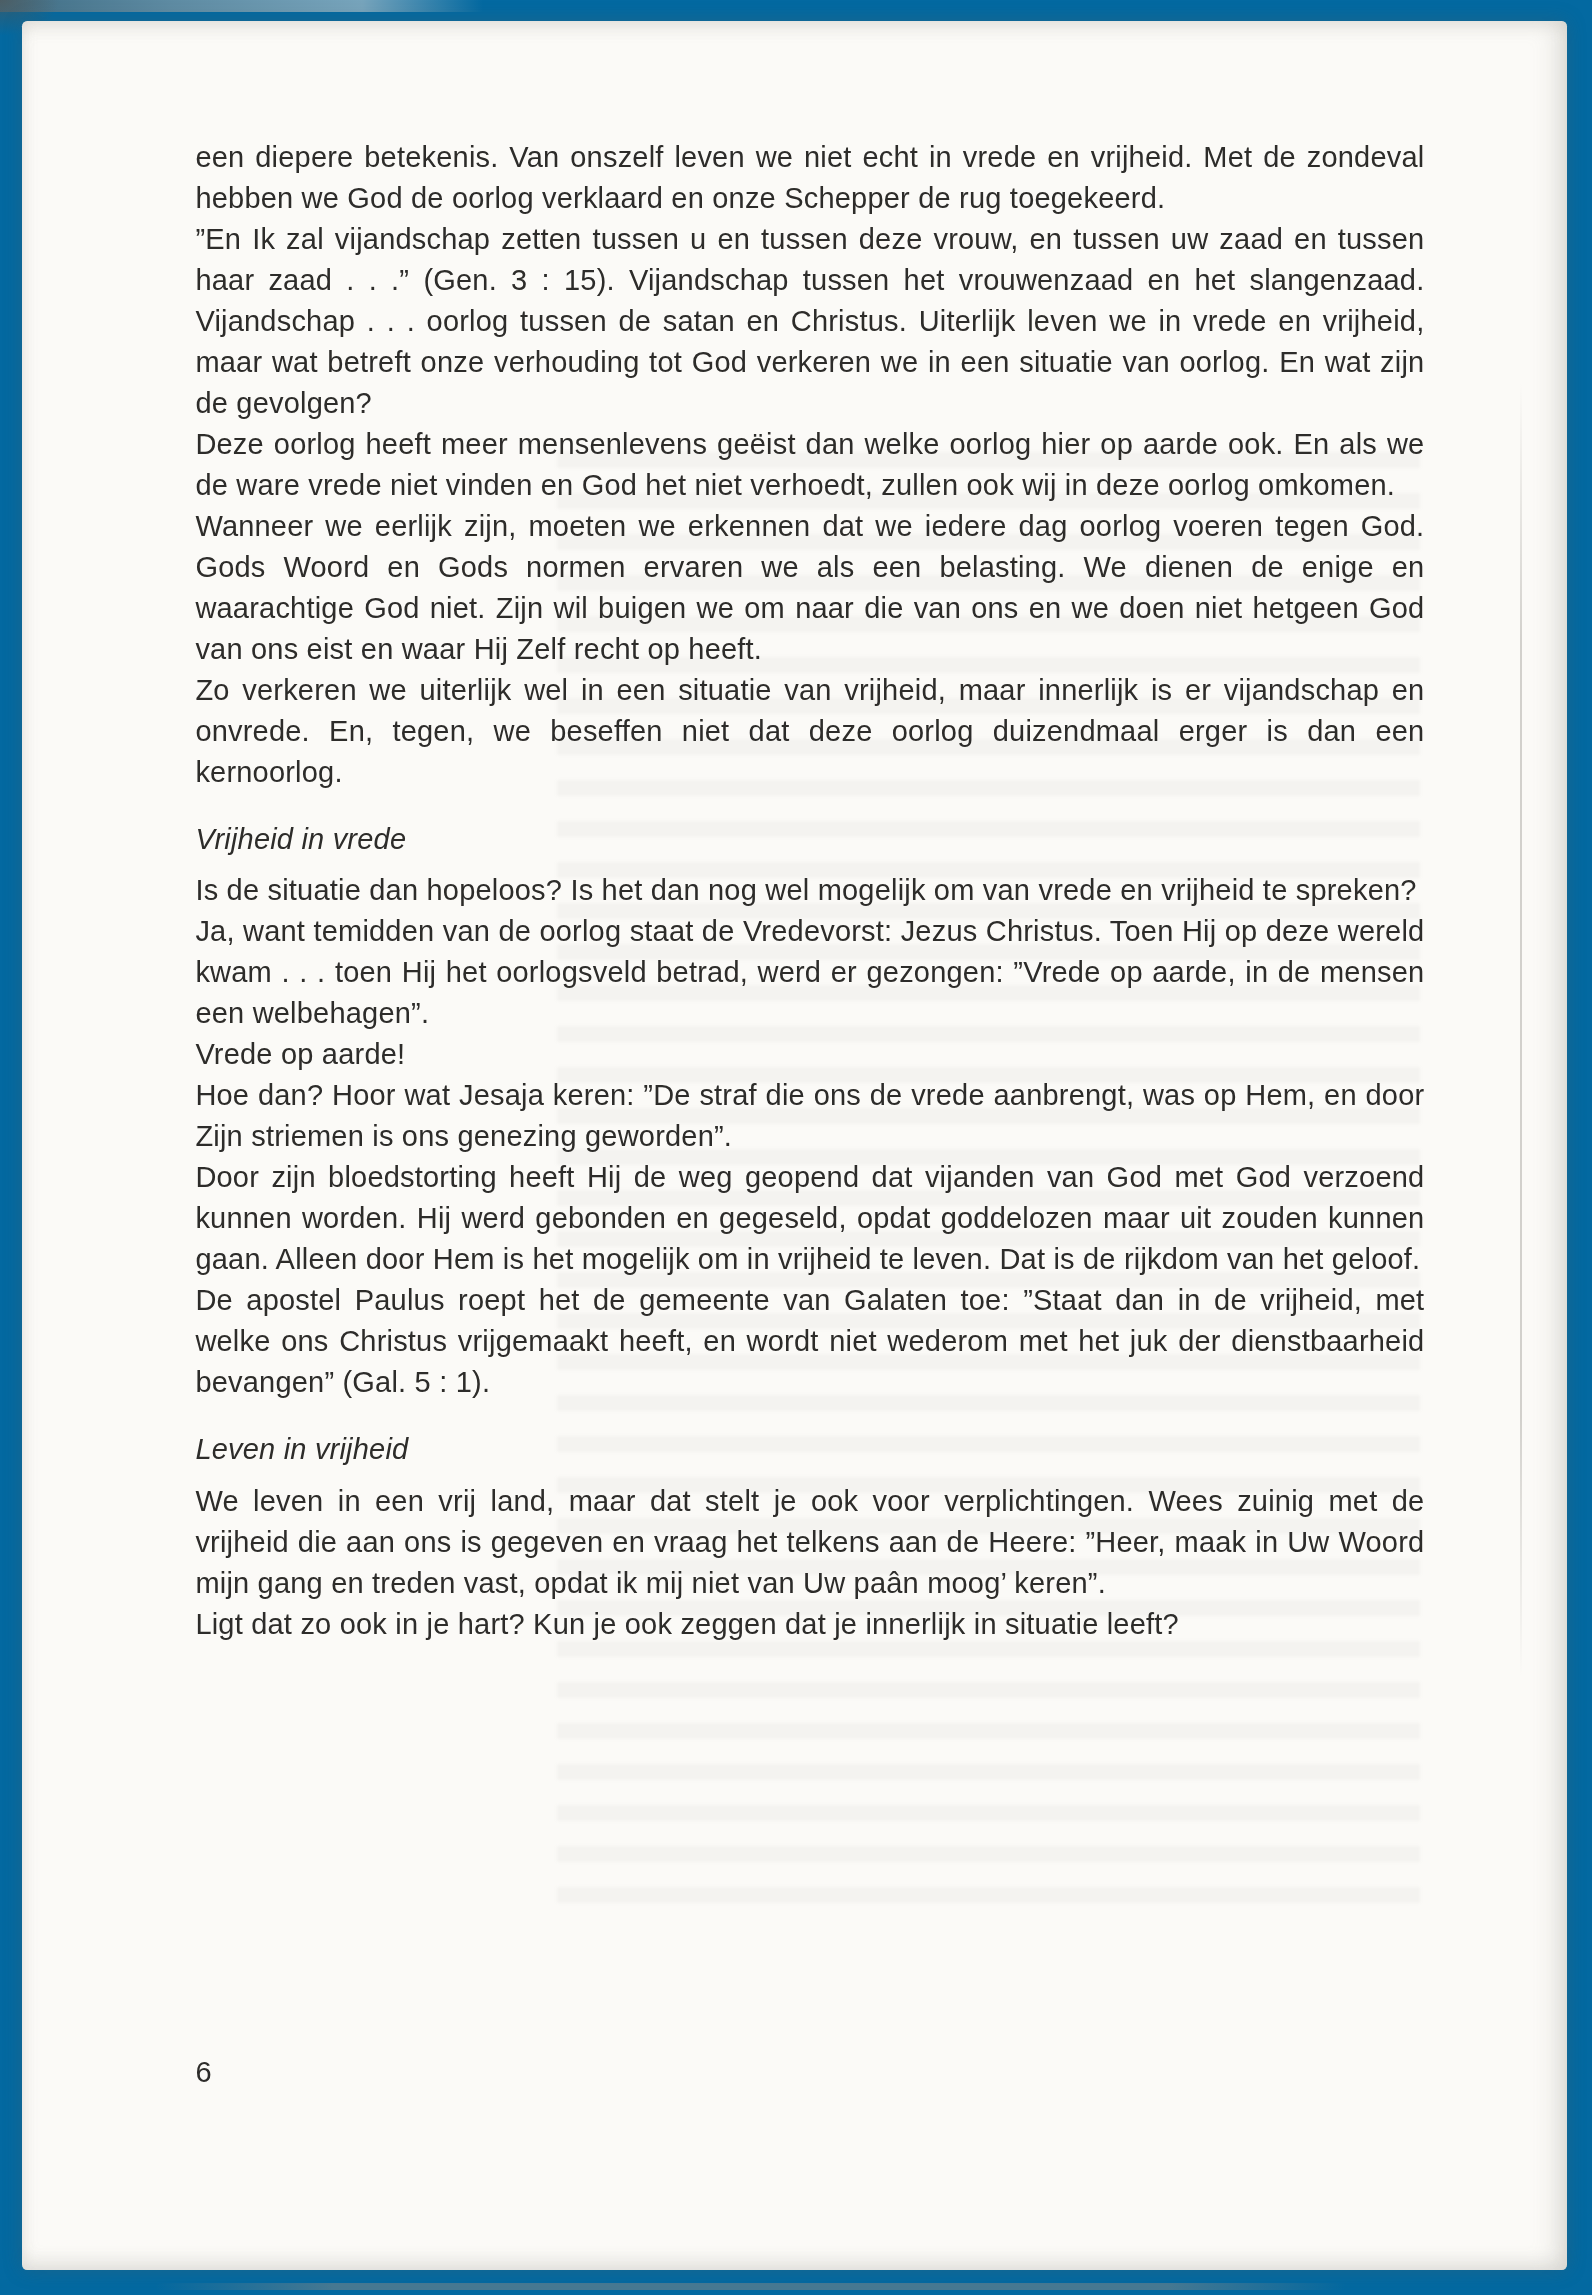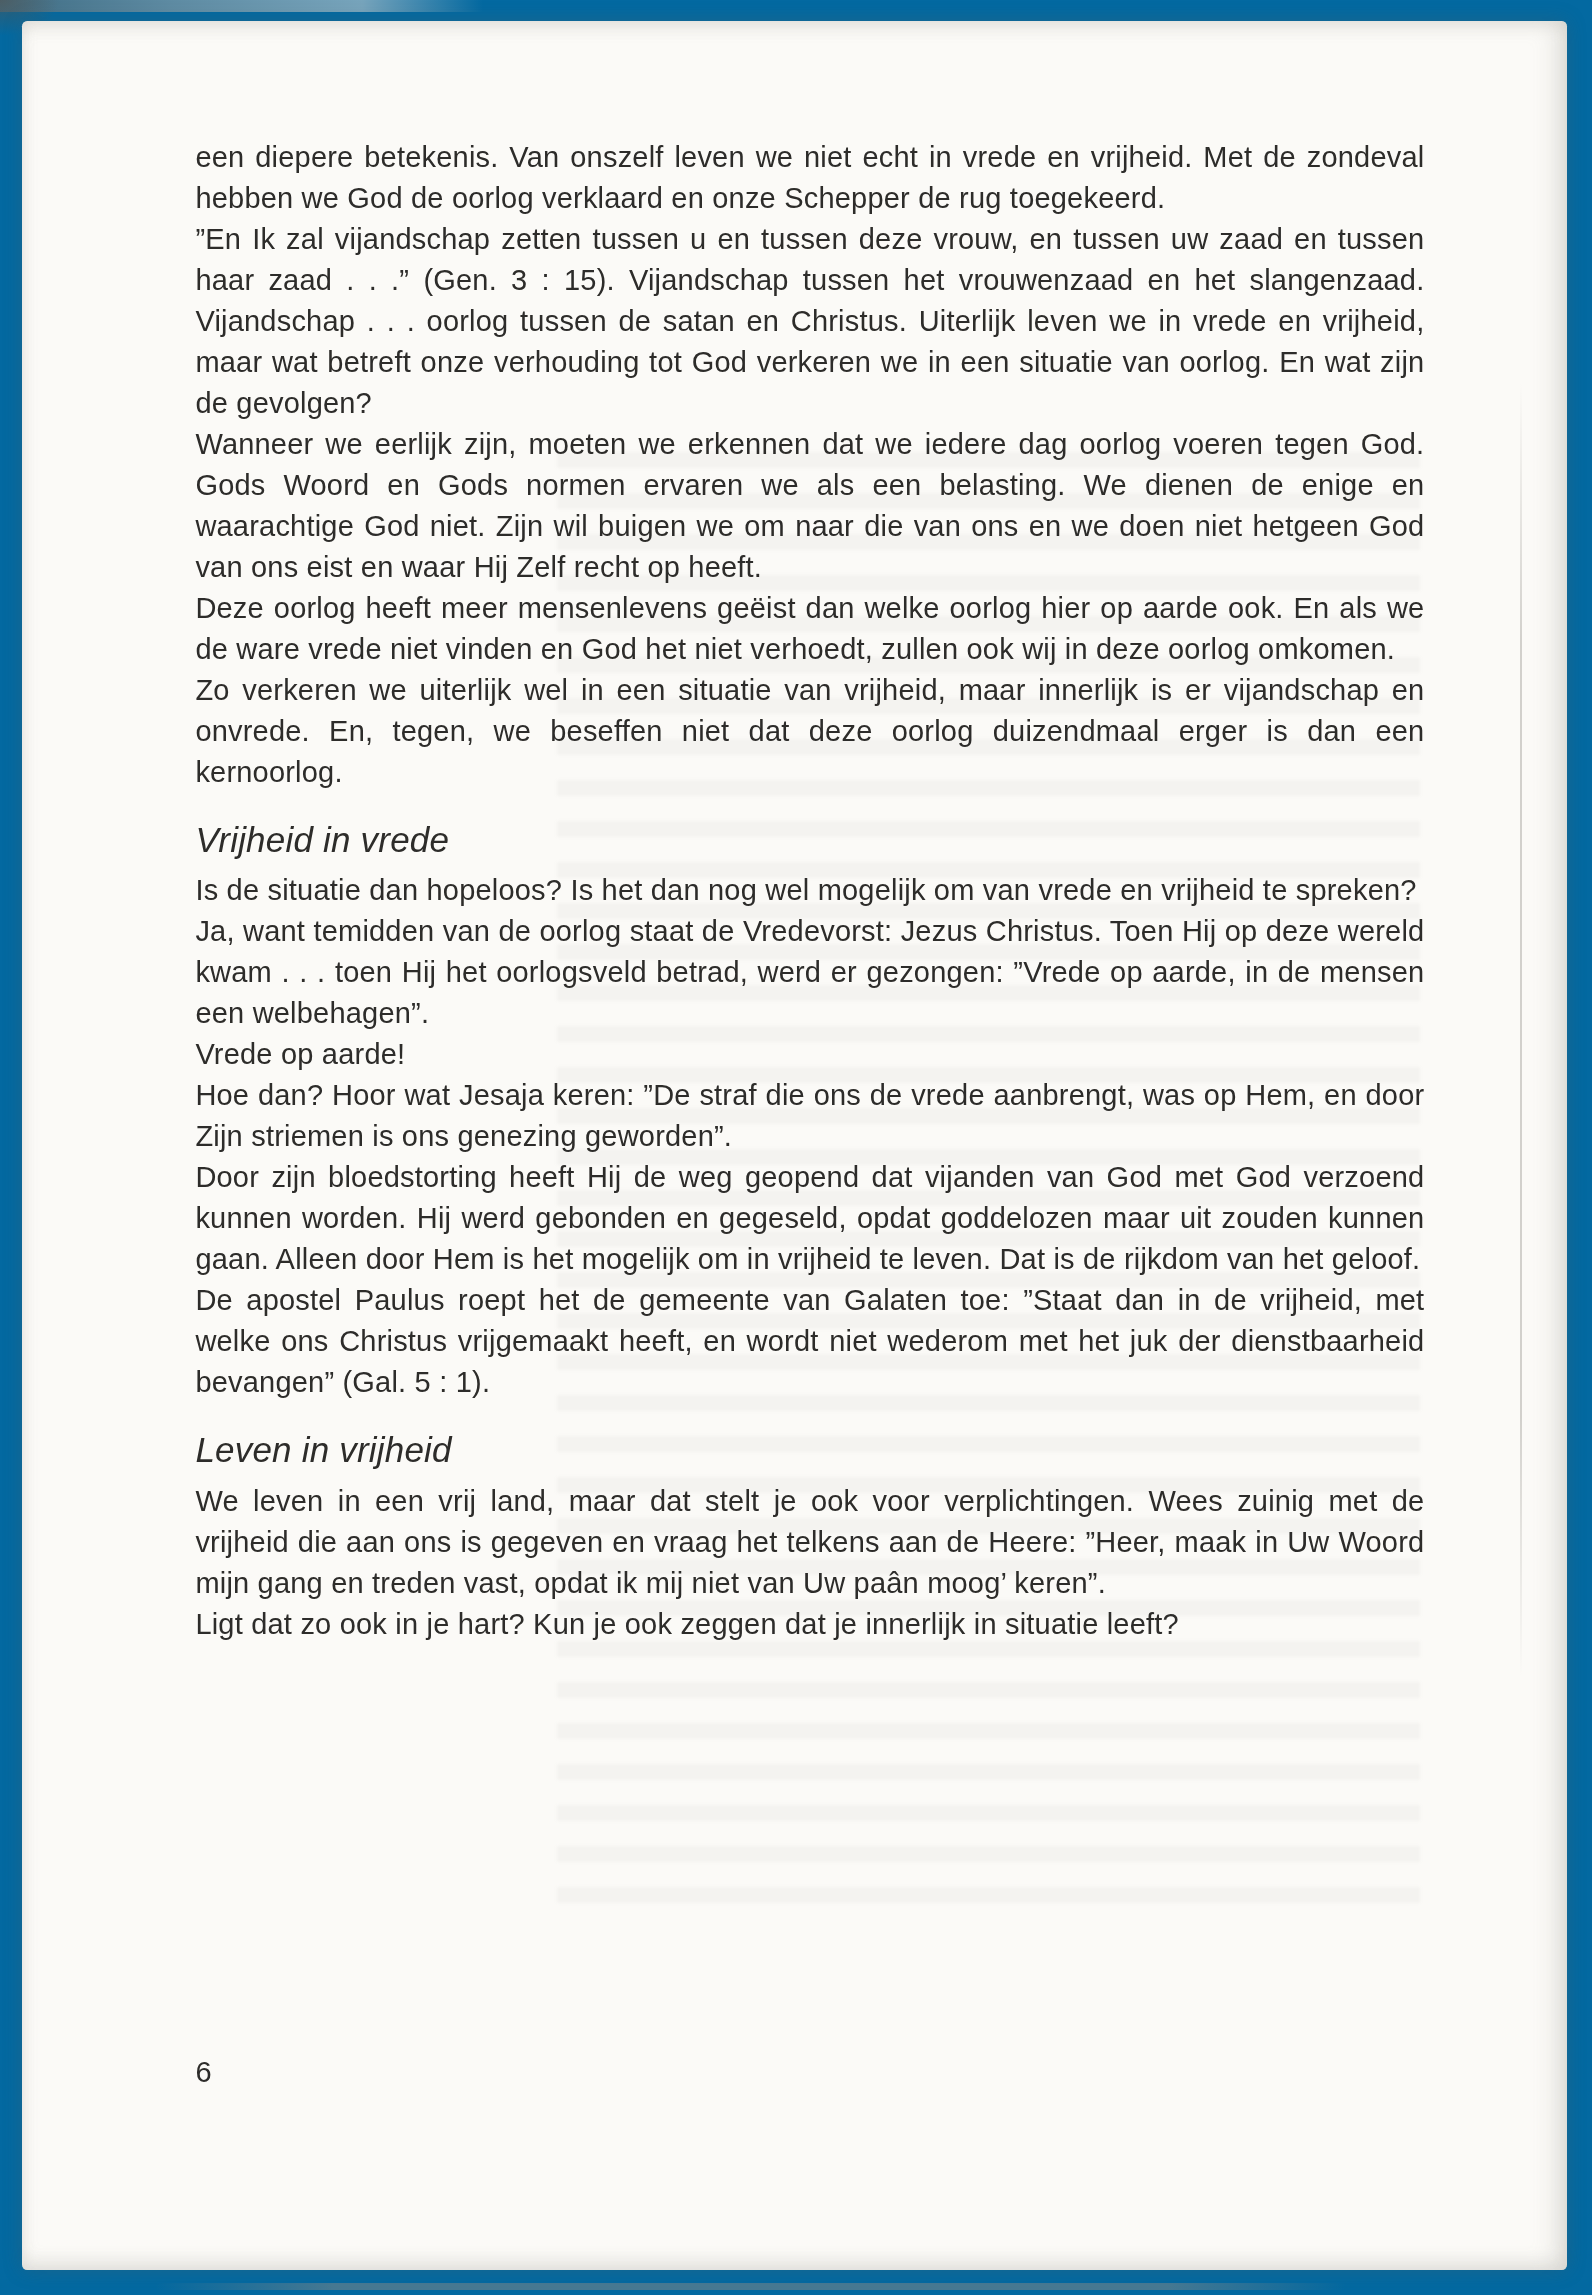--- a/index.html
+++ b/index.html
@@ -82,21 +82,21 @@
     line-height: 41px;
     text-align: justify;
     letter-spacing: 0.2px;
   }
   .para {
     margin: 0;
     text-align: justify;
   }
   .heading {
     margin: 26px 0 10.4px 0;
-    font-size: 35px;
+    font-size: 29px;
     font-weight: normal;
     font-style: italic;
     text-align: left;
   }
   .page-number {
     position: absolute;
     left: 173px; top: 2035px;
     font-size: 29px;
     color: #2d2c2a;
   }
@@ -109,22 +109,22 @@
   <div class="edge-corner"></div>
   <div class="edge-bottom"></div>
 
   <div class="page">
     <div class="bleed"></div>
     <div class="binding-line"></div>
 
     <div class="content">
       <p class="para">een diepere betekenis. Van onszelf leven we niet echt in vrede en vrijheid. Met de zondeval hebben we God de oorlog verklaard en onze Schepper de rug toegekeerd.</p>
       <p class="para">”En Ik zal vijandschap zetten tussen u en tussen deze vrouw, en tussen uw zaad en tussen haar zaad . . .” (Gen. 3 : 15). Vijandschap tussen het vrouwenzaad en het slangenzaad. Vijandschap . . . oorlog tussen de satan en Christus. Uiterlijk leven we in vrede en vrijheid, maar wat betreft onze verhouding tot God verkeren we in een situatie van oorlog. En wat zijn de gevolgen?</p>
+      <p class="para">Deze oorlog heeft meer mensenlevens geëist dan welke oorlog hier op aarde ook. En als we de ware vrede niet vinden en God het niet verhoedt, zullen ook wij in deze oorlog omkomen.</p>
       <p class="para">Wanneer we eerlijk zijn, moeten we erkennen dat we iedere dag oorlog voeren tegen God. Gods Woord en Gods normen ervaren we als een belasting. We dienen de enige en waarachtige God niet. Zijn wil buigen we om naar die van ons en we doen niet hetgeen God van ons eist en waar Hij Zelf recht op heeft.</p>
-      <p class="para">Deze oorlog heeft meer mensenlevens geëist dan welke oorlog hier op aarde ook. En als we de ware vrede niet vinden en God het niet verhoedt, zullen ook wij in deze oorlog omkomen.</p>
       <p class="para">Zo verkeren we uiterlijk wel in een situatie van vrijheid, maar innerlijk is er vijandschap en onvrede. En, tegen, we beseffen niet dat deze oorlog duizendmaal erger is dan een kernoorlog.</p>
       <h2 class="heading">Vrijheid in vrede</h2>
       <p class="para">Is de situatie dan hopeloos? Is het dan nog wel mogelijk om van vrede en vrijheid te spreken?</p>
       <p class="para">Ja, want temidden van de oorlog staat de Vredevorst: Jezus Christus. Toen Hij op deze wereld kwam . . . toen Hij het oorlogsveld betrad, werd er gezongen: ”Vrede op aarde, in de mensen een welbehagen”.</p>
       <p class="para">Vrede op aarde!</p>
       <p class="para">Hoe dan? Hoor wat Jesaja keren: ”De straf die ons de vrede aanbrengt, was op Hem, en door Zijn striemen is ons genezing geworden”.</p>
       <p class="para">Door zijn bloedstorting heeft Hij de weg geopend dat vijanden van God met God verzoend kunnen worden. Hij werd gebonden en gegeseld, opdat goddelozen maar uit zouden kunnen gaan. Alleen door Hem is het mogelijk om in vrijheid te leven. Dat is de rijkdom van het geloof.</p>
       <p class="para">De apostel Paulus roept het de gemeente van Galaten toe: ”Staat dan in de vrijheid, met welke ons Christus vrijgemaakt heeft, en wordt niet wederom met het juk der dienstbaarheid bevangen” (Gal. 5 : 1).</p>
       <h2 class="heading">Leven in vrijheid</h2>
       <p class="para">We leven in een vrij land, maar dat stelt je ook voor verplichtingen. Wees zuinig met de vrijheid die aan ons is gegeven en vraag het telkens aan de Heere: ”Heer, maak in Uw Woord mijn gang en treden vast, opdat ik mij niet van Uw paân moog’ keren”.</p>

